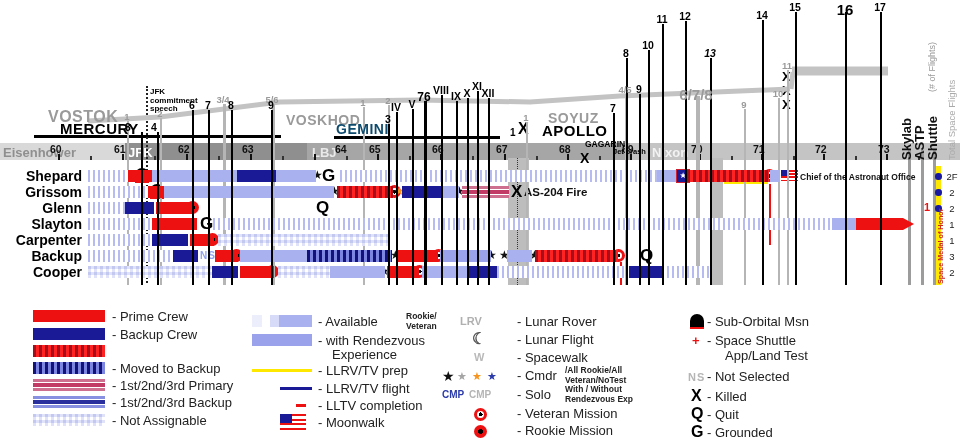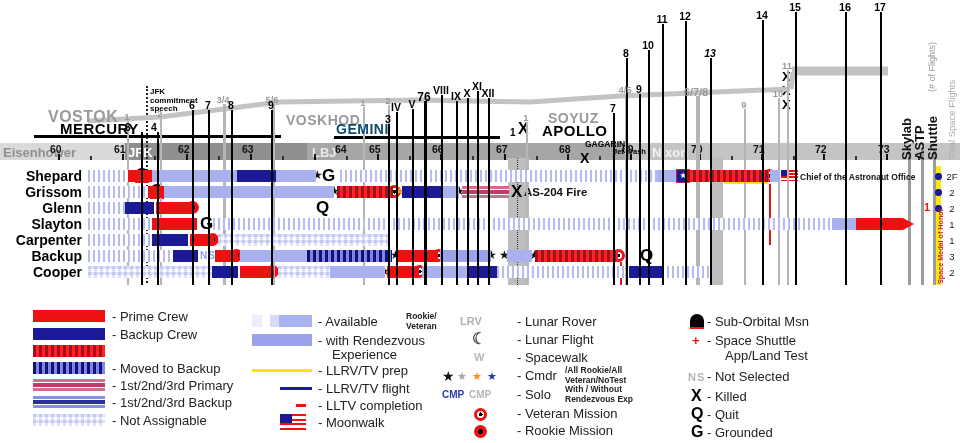--- a/index.html
+++ b/index.html
@@ -147,41 +147,41 @@
       <div class="mlabel" style="position: absolute; left: 662px; top: 13px; font-size: 10.5px;">11</div>
       <div class="vline" style="position: absolute; left: 662px; top: 24px; width: 2px; height: 261px; background: rgb(0, 0, 0);"></div>
       <div class="mlabel" style="position: absolute; left: 685px; top: 10px; font-size: 10.5px;">12</div>
       <div class="vline" style="position: absolute; left: 685px; top: 21px; width: 2px; height: 264px; background: rgb(0, 0, 0);"></div>
       <div class="mlabel" style="position: absolute; left: 710px; top: 47px; font-size: 10.5px; font-style: italic;">13</div>
       <div class="vline" style="position: absolute; left: 710px; top: 58px; width: 2px; height: 227px; background: rgb(0, 0, 0);"></div>
       <div class="mlabel" style="position: absolute; left: 762px; top: 9px; font-size: 10.5px;">14</div>
       <div class="vline" style="position: absolute; left: 762px; top: 20px; width: 2px; height: 265px; background: rgb(0, 0, 0);"></div>
       <div class="mlabel" style="position: absolute; left: 795px; top: 1px; font-size: 10.5px;">15</div>
       <div class="vline" style="position: absolute; left: 795px; top: 12px; width: 2px; height: 273px; background: rgb(0, 0, 0);"></div>
-      <div class="mlabel" style="position: absolute; left: 845px; top: 1px; font-size: 11px;">16</div>
+      <div class="mlabel" style="position: absolute; left: 845px; top: 1px; font-size: 15px;">16</div>
       <div class="vline" style="position: absolute; left: 845px; top: 12px; width: 2px; height: 273px; background: rgb(0, 0, 0);"></div>
       <div class="mlabel" style="position: absolute; left: 880px; top: 1px; font-size: 10.5px;">17</div>
       <div class="vline" style="position: absolute; left: 880px; top: 12px; width: 2px; height: 273px; background: rgb(0, 0, 0);"></div>
       <div class="slabel" style="position: absolute; left: 127px; top: 111px; font-size: 9.5px;">1</div>
       <div class="gvline" style="position: absolute; left: 127px; top: 121px; width: 1.5px; height: 164px; background: rgb(181, 181, 181);"></div>
       <div class="slabel" style="position: absolute; left: 160px; top: 108px; font-size: 9.5px;">2</div>
       <div class="gvline" style="position: absolute; left: 160px; top: 118px; width: 1.5px; height: 167px; background: rgb(181, 181, 181);"></div>
       <div class="slabel" style="position: absolute; left: 223px; top: 94px; font-size: 9.5px;">3/4</div>
       <div class="gvline" style="position: absolute; left: 223px; top: 104px; width: 3px; height: 181px; background: rgb(181, 181, 181);"></div>
       <div class="slabel" style="position: absolute; left: 272px; top: 94px; font-size: 9.5px;">5/6</div>
       <div class="gvline" style="position: absolute; left: 272px; top: 104px; width: 3px; height: 181px; background: rgb(181, 181, 181);"></div>
       <div class="slabel" style="position: absolute; left: 363px; top: 97px; font-size: 9.5px;">1</div>
       <div class="gvline" style="position: absolute; left: 363px; top: 107px; width: 1.5px; height: 178px; background: rgb(181, 181, 181);"></div>
       <div class="slabel" style="position: absolute; left: 388px; top: 95px; font-size: 9.5px;">2</div>
       <div class="gvline" style="position: absolute; left: 388px; top: 105px; width: 1.5px; height: 180px; background: rgb(181, 181, 181);"></div>
       <div class="slabel" style="position: absolute; left: 526px; top: 112px; font-size: 9.5px;">1</div>
       <div class="gvline" style="position: absolute; left: 526px; top: 122px; width: 1.5px; height: 163px; background: rgb(181, 181, 181);"></div>
       <div class="slabel" style="position: absolute; left: 625px; top: 84px; font-size: 9.5px;">4/5</div>
       <div class="gvline" style="position: absolute; left: 625px; top: 94px; width: 3px; height: 191px; background: rgb(181, 181, 181);"></div>
-      <div class="slabel" style="position: absolute; left: 696px; top: 86px; font-size: 11px;">6/7/8</div>
+      <div class="slabel" style="position: absolute; left: 696px; top: 86px; font-size: 15px;">6/7/8</div>
       <div class="gvline" style="position: absolute; left: 696px; top: 96px; width: 4px; height: 189px; background: rgb(181, 181, 181);"></div>
       <div class="slabel" style="position: absolute; left: 744px; top: 99px; font-size: 9.5px;">9</div>
       <div class="gvline" style="position: absolute; left: 744px; top: 109px; width: 1.5px; height: 176px; background: rgb(181, 181, 181);"></div>
       <div class="slabel" style="position: absolute; left: 778px; top: 88px; font-size: 9.5px;">10</div>
       <div class="gvline" style="position: absolute; left: 778px; top: 98px; width: 2px; height: 187px; background: rgb(181, 181, 181);"></div>
       <div class="slabel" style="position: absolute; left: 787px; top: 60px; font-size: 9.5px;">11</div>
       <div class="gvline" style="position: absolute; left: 787px; top: 70px; width: 2px; height: 215px; background: rgb(181, 181, 181);"></div>
       <div style="position: absolute; left: 782px; top: 70px; font-size: 13px; font-weight: bold; line-height: 14px; white-space: pre;">X
 X
 X</div>

